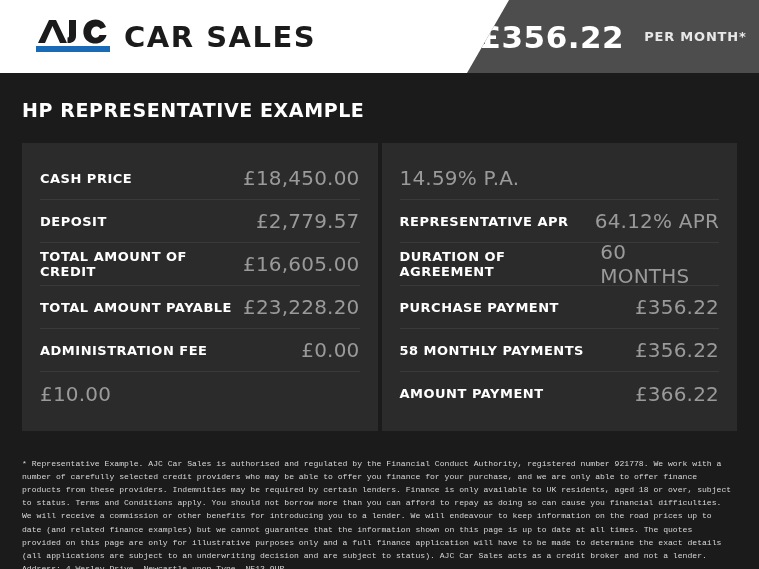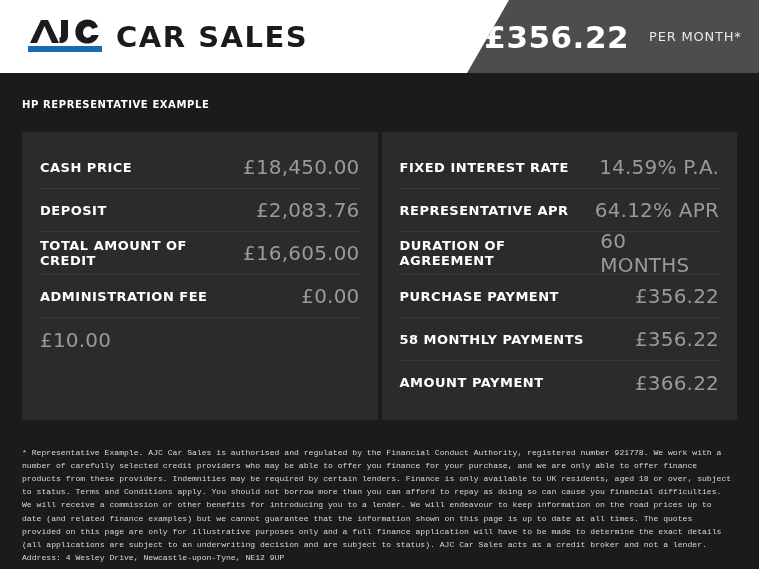--- a/index.html
+++ b/index.html
@@ -21,21 +21,21 @@
   .header {
     position: relative;
     height: 73px;
     background: #ffffff;
     display: flex;
     align-items: stretch;
   }
   .brand {
     display: flex;
     align-items: center;
-    padding-left: 28px;
+    padding-left: 36px;
     flex: 0 0 auto;
   }
   .logo-mark {
     position: relative;
     width: 74px;
     height: 40px;
     display: flex;
     align-items: center;
     justify-content: center;
   }
@@ -61,42 +61,43 @@
     clip-path: polygon(42px 0, 100% 0, 100% 100%, 0 100%);
   }
   .price-amount {
     font-size: 31px;
     font-weight: bold;
     letter-spacing: 0.5px;
     font-family: "DejaVu Sans", sans-serif;
   }
   .price-suffix {
     font-size: 13px;
-    font-weight: normal;
+    font-weight: bold;
     letter-spacing: 0.8px;
     margin-left: 20px;
     color: #e8e8e8;
     font-family: "DejaVu Sans", sans-serif;
   }
 
   
   .section-title {
     padding: 26px 0 0 22px;
-    font-size: 10px;
+    font-size: 19px;
     font-weight: bold;
     letter-spacing: 0.6px;
     color: #ffffff;
     font-family: "DejaVu Sans", sans-serif;
   }
 
   
   .panels {
     display: flex;
     gap: 4px;
     padding: 22px 22px 0 22px;
+    align-items: center;
   }
   .panel {
     flex: 1 1 0;
     background: #2b2b2b;
     padding: 14px 18px 16px 18px;
     min-height: 272px;
   }
   .row {
     display: flex;
     align-items: center;
@@ -157,38 +158,41 @@
 
   <div class="panels">
 
     <div class="panel">
       <div class="row">
         <span class="row-label">CASH PRICE</span>
         <span class="row-value">£18,450.00</span>
       </div>
       <div class="row">
         <span class="row-label">DEPOSIT</span>
-        <span class="row-value">£2,083.76</span>
+        <span class="row-value">£2,779.57</span>
       </div>
       <div class="row">
         <span class="row-label">TOTAL AMOUNT OF CREDIT</span>
         <span class="row-value">£16,605.00</span>
       </div>
       <div class="row">
+        <span class="row-label">TOTAL AMOUNT PAYABLE</span>
+        <span class="row-value">£23,228.20</span>
+      </div>
+      <div class="row">
         <span class="row-label">ADMINISTRATION FEE</span>
         <span class="row-value">£0.00</span>
       </div>
       <div class="row">
         <span class="row-value">£10.00</span>
       </div>
     </div>
 
     <div class="panel">
       <div class="row">
-        <span class="row-label">FIXED INTEREST RATE</span>
         <span class="row-value">14.59% P.A.</span>
       </div>
       <div class="row">
         <span class="row-label">REPRESENTATIVE APR</span>
         <span class="row-value">64.12% APR</span>
       </div>
       <div class="row">
         <span class="row-label">DURATION OF AGREEMENT</span>
         <span class="row-value">60 MONTHS</span>
       </div>

